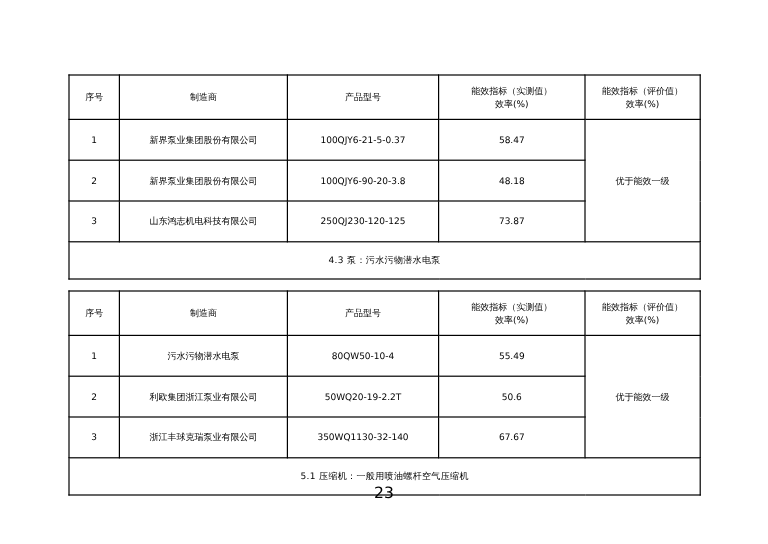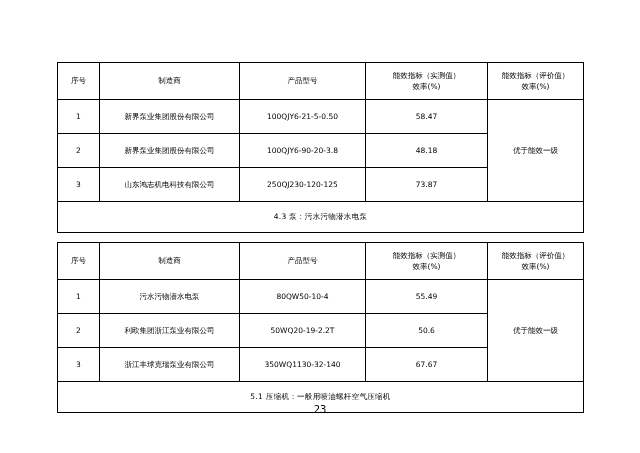--- a/index.html
+++ b/index.html
@@ -69,21 +69,21 @@
   }
   .gap {
     height: 9px;
   }
   .footer-page {
     position: absolute;
     left: 0;
     top: 404px;
     width: 640px;
     text-align: center;
-    font-size: 10px;
+    font-size: 13px;
     color: #000;
   }
 </style>
 </head>
 <body>
 
 <div class="page">
 
   <div class="doc-body">
 
@@ -105,21 +105,21 @@
             <span class="l2">效率(%)</span>
           </td>
           <td class="head">
             <span class="l1">能效指标（评价值）</span>
             <span class="l2">效率(%)</span>
           </td>
         </tr>
         <tr>
           <td class="row">1</td>
           <td class="row">新界泵业集团股份有限公司</td>
-          <td class="row">100QJY6-21-5-0.50</td>
+          <td class="row">100QJY6-21-5-0.37</td>
           <td class="row">58.47</td>
           <td class="eval" rowspan="3">优于能效一级</td>
         </tr>
         <tr>
           <td class="row">2</td>
           <td class="row">新界泵业集团股份有限公司</td>
           <td class="row">100QJY6-90-20-3.8</td>
           <td class="row">48.18</td>
         </tr>
         <tr>

